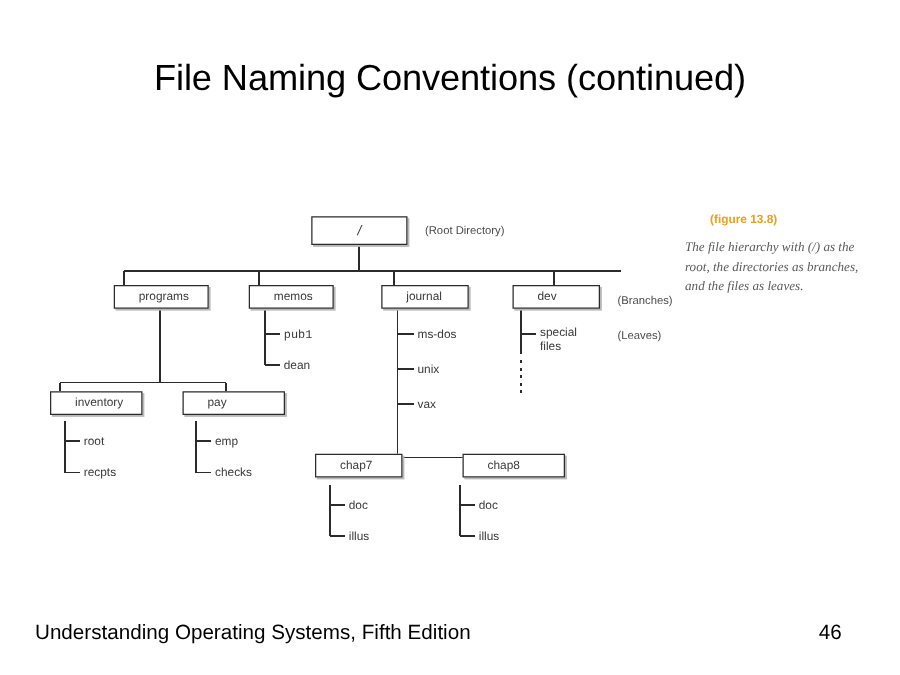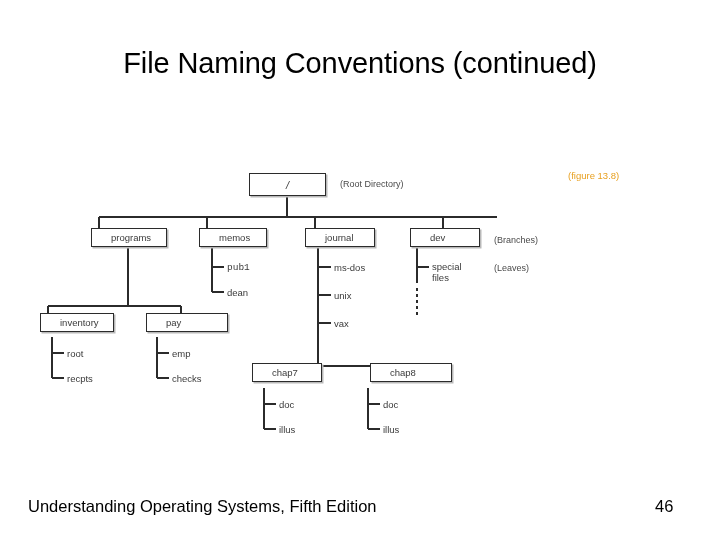--- a/index.html
+++ b/index.html
@@ -88,21 +88,21 @@
   
   #caption-block {
     position: absolute;
     left: 548px;
     top: 170px;
     width: 152px;
   }
   #caption-heading {
     font-family: "Liberation Sans", sans-serif;
     font-size: 9.5px;
-    font-weight: normal;
+    font-weight: bold;
     color: #E8A020;
     line-height: 12px;
     margin-bottom: 9px;
     padding-left: 20px;
   }
   #caption-body {
     font-family: "Liberation Serif", serif;
     font-style: italic;
     font-size: 10.5px;
     line-height: 15.5px;
@@ -237,17 +237,18 @@
   <div class="annot-label" style="left:340px; top:24px;">(Root Directory)</div>
 
   <div class="annot-label" style="left:494px; top:80px;">(Branches)</div>
 
   <div class="annot-label" style="left:494px; top:108px;">(Leaves)</div>
 
 </div>
 
 <div id="caption-block">
   <div id="caption-heading">(figure 13.8)</div>
+  <div id="caption-body">The file hierarchy with (/) as the root, the directories as branches, and the files as leaves.</div>
 </div>
 
 <div id="footer-title">Understanding Operating Systems, Fifth Edition</div>
 
 <div id="footer-page">46</div>
 
 </body></html>

